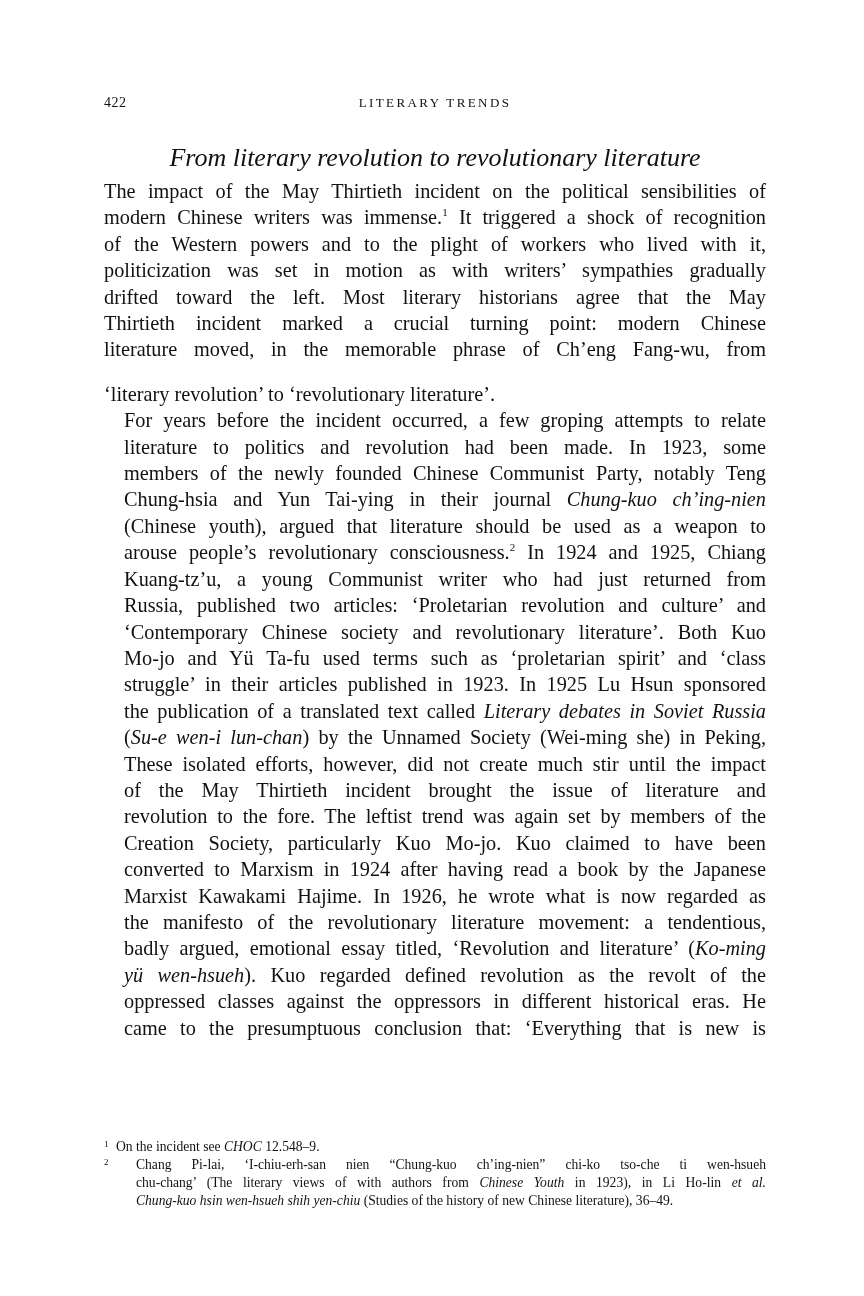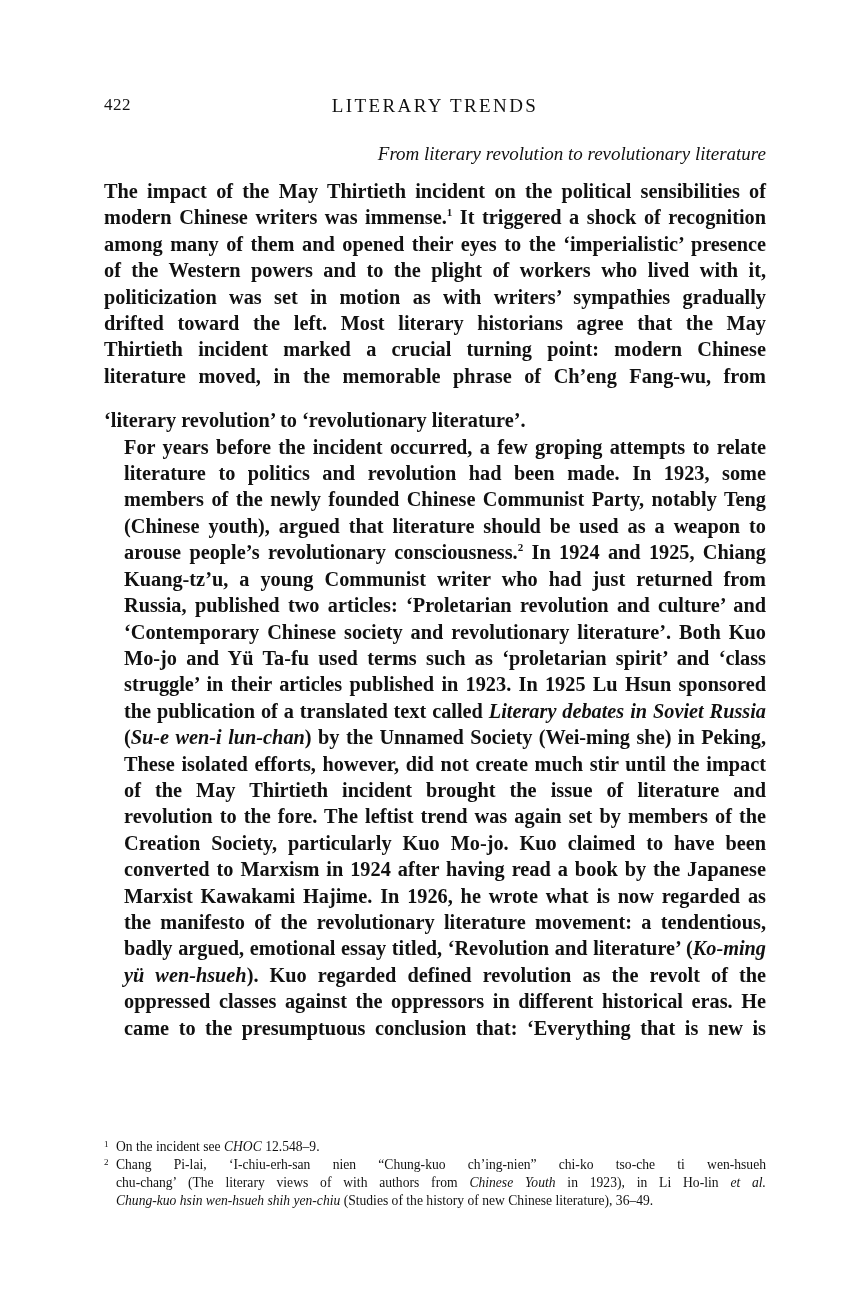--- a/index.html
+++ b/index.html
@@ -1,65 +1,65 @@
 <!DOCTYPE html>
 <html><head>
 <meta charset="utf-8">
 <style>
   html, body { margin: 0; padding: 0; background: #ffffff; }
   body { width: 864px; height: 1296px; position: relative; overflow: hidden; color: #111; font-family: "Liberation Serif", "DejaVu Serif", serif; }
   .page { position: absolute; left: 104px; top: 0; width: 662px; }
   .header { position: absolute; top: 95px; left: 0; width: 662px; height: 24px; }
-  .page-num { position: absolute; left: 0; top: 0; font-size: 17px; letter-spacing: 0.5px; }
-  .running-head { position: absolute; left: 0; width: 662px; top: 0; text-align: center; font-size: 19px; letter-spacing: 2.4px; }
-  .section-title { position: absolute; top: 143px; left: 0; width: 662px; text-align: right; font-style: italic; font-size: 19px; }
+  .page-num { position: absolute; left: 0; top: 0; font-size: 14px; letter-spacing: 0.5px; }
+  .running-head { position: absolute; left: 0; width: 662px; top: 0; text-align: center; font-size: 13px; letter-spacing: 2.4px; }
+  .section-title { position: absolute; top: 143px; left: 0; width: 662px; text-align: center; font-style: italic; font-size: 26px; }
   .body { position: absolute; top: 178px; left: 0; width: 662px; }
-  .body p { margin: 0; font-size: 20.3px; line-height: 26.4px; text-align: justify; text-align-last: left; hyphens: none; font-weight: bold; }
+  .body p { margin: 0; font-size: 20.3px; line-height: 26.4px; text-align: justify; text-align-last: left; hyphens: none; }
   .body p.indent { text-indent: 20px; }
   .body p .line { display: block; text-align: justify; text-align-last: justify; }
   .body p .line.last { text-align-last: left; margin-top: 18px; }
   em { font-style: italic; text-align: right; }
   sup { font-size: 11px; vertical-align: 8px; line-height: 0; }
   .footnotes { position: absolute; top: 1138px; left: 0; width: 662px; font-size: 13.6px; line-height: 18px; }
   .fn { position: relative; padding-left: 12px; }
   .fn .mark { position: absolute; left: 0; top: 0; font-size: 9px; line-height: 12px; }
   .fn .txt { display: block; }
-  .fn .line { display: block; text-align: justify; text-align-last: justify; }
+  .fn .line { display: block; text-align: justify; text-align-last: justify; margin-left: 20px; }
   .fn .line.last { text-align-last: left; }
 </style>
 </head>
 <body>
 
 <div class="page">
 
   <div class="header">
     <span class="page-num">422</span>
     <span class="running-head">LITERARY TRENDS</span>
   </div>
 
   <div class="section-title">From literary revolution to revolutionary literature</div>
 
   <div class="body">
 
     <p>
       <span class="line">The impact of the May Thirtieth incident on the political sensibilities of</span>
       <span class="line"><span>modern Chinese writers was immense.</span><sup>1</sup> <span>It triggered a shock of recognition</span></span>
-      <span class="line">among many of them and opened their eyes to the ‘imperialistic’ presence</span>
       <span class="line">of the Western powers and to the plight of workers who lived with it,</span>
       <span class="line">politicization was set in motion as with writers’ sympathies gradually</span>
       <span class="line">drifted toward the left. Most literary historians agree that the May</span>
       <span class="line">Thirtieth incident marked a crucial turning point: modern Chinese</span>
       <span class="line">literature moved, in the memorable phrase of Ch’eng Fang-wu, from</span>
       <span class="line last">‘literary revolution’ to ‘revolutionary literature’.</span>
     </p>
 
     <p class="indent">
       <span class="line">For years before the incident occurred, a few groping attempts to relate</span>
       <span class="line">literature to politics and revolution had been made. In 1923, some</span>
       <span class="line">members of the newly founded Chinese Communist Party, notably Teng</span>
+      <span class="line"><span>Chung-hsia and Yun Tai-ying in their journal</span> <em>Chung-kuo ch’ing-nien</em></span>
       <span class="line">(Chinese youth), argued that literature should be used as a weapon to</span>
       <span class="line"><span>arouse people’s revolutionary consciousness.</span><sup>2</sup> <span>In 1924 and 1925, Chiang</span></span>
       <span class="line">Kuang-tz’u, a young Communist writer who had just returned from</span>
       <span class="line">Russia, published two articles: ‘Proletarian revolution and culture’ and</span>
       <span class="line">‘Contemporary Chinese society and revolutionary literature’. Both Kuo</span>
       <span class="line">Mo-jo and Yü Ta-fu used terms such as ‘proletarian spirit’ and ‘class</span>
       <span class="line">struggle’ in their articles published in 1923. In 1925 Lu Hsun sponsored</span>
       <span class="line"><span>the publication of a translated text called</span> <em>Literary debates in Soviet Russia</em></span>
       <span class="line"><span>(</span><em>Su-e wen-i lun-chan</em><span>) by the Unnamed Society (Wei-ming she) in Peking,</span></span>
     </p>

